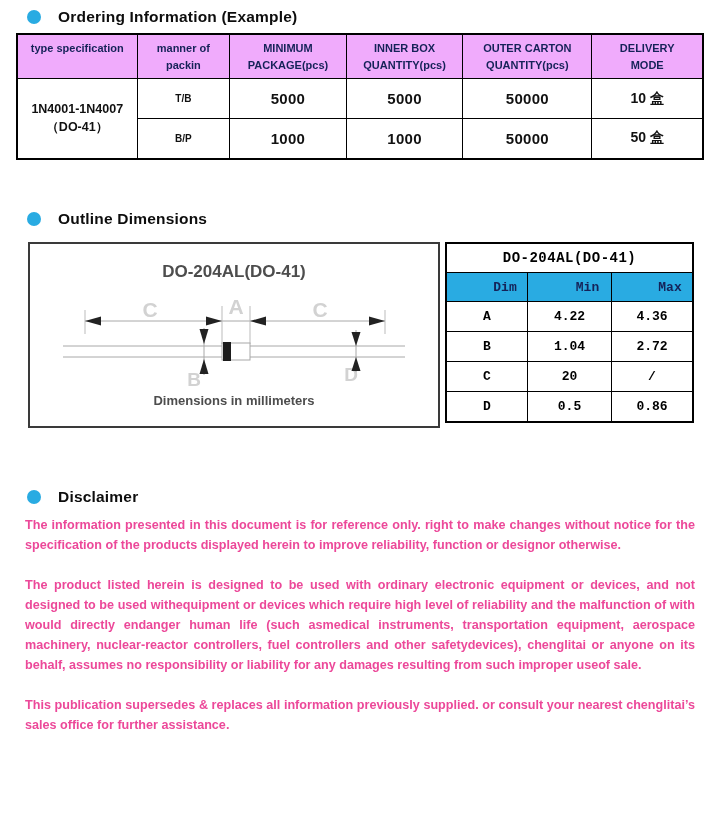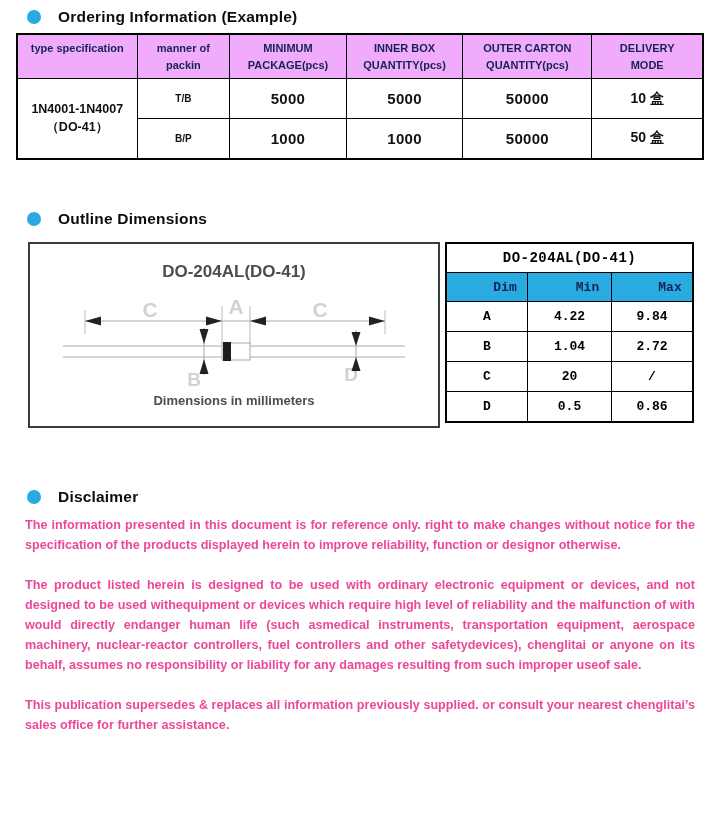--- a/index.html
+++ b/index.html
@@ -243,21 +243,21 @@
           <td class="title-cell" colspan="3">DO-204AL(DO-41)</td>
         </tr>
         <tr>
           <th class="colhead">Dim</th>
           <th class="colhead">Min</th>
           <th class="colhead">Max</th>
         </tr>
         <tr>
           <td>A</td>
           <td>4.22</td>
-          <td>9.84</td>
+          <td>4.36</td>
         </tr>
         <tr>
           <td>B</td>
           <td>1.04</td>
           <td>2.72</td>
         </tr>
         <tr>
           <td>C</td>
           <td>20</td>
           <td>/</td>

